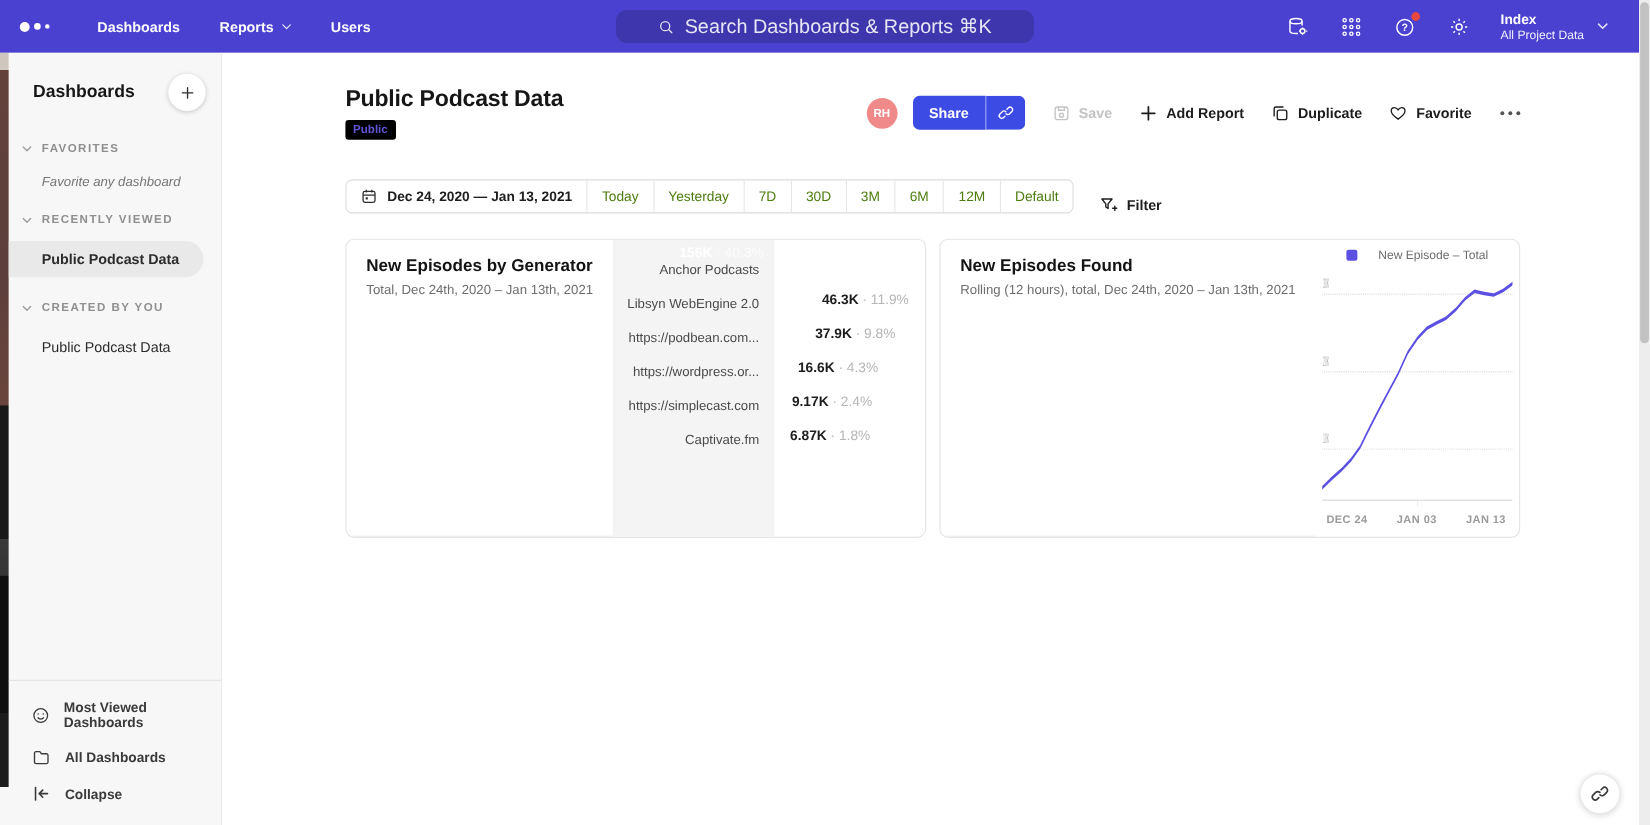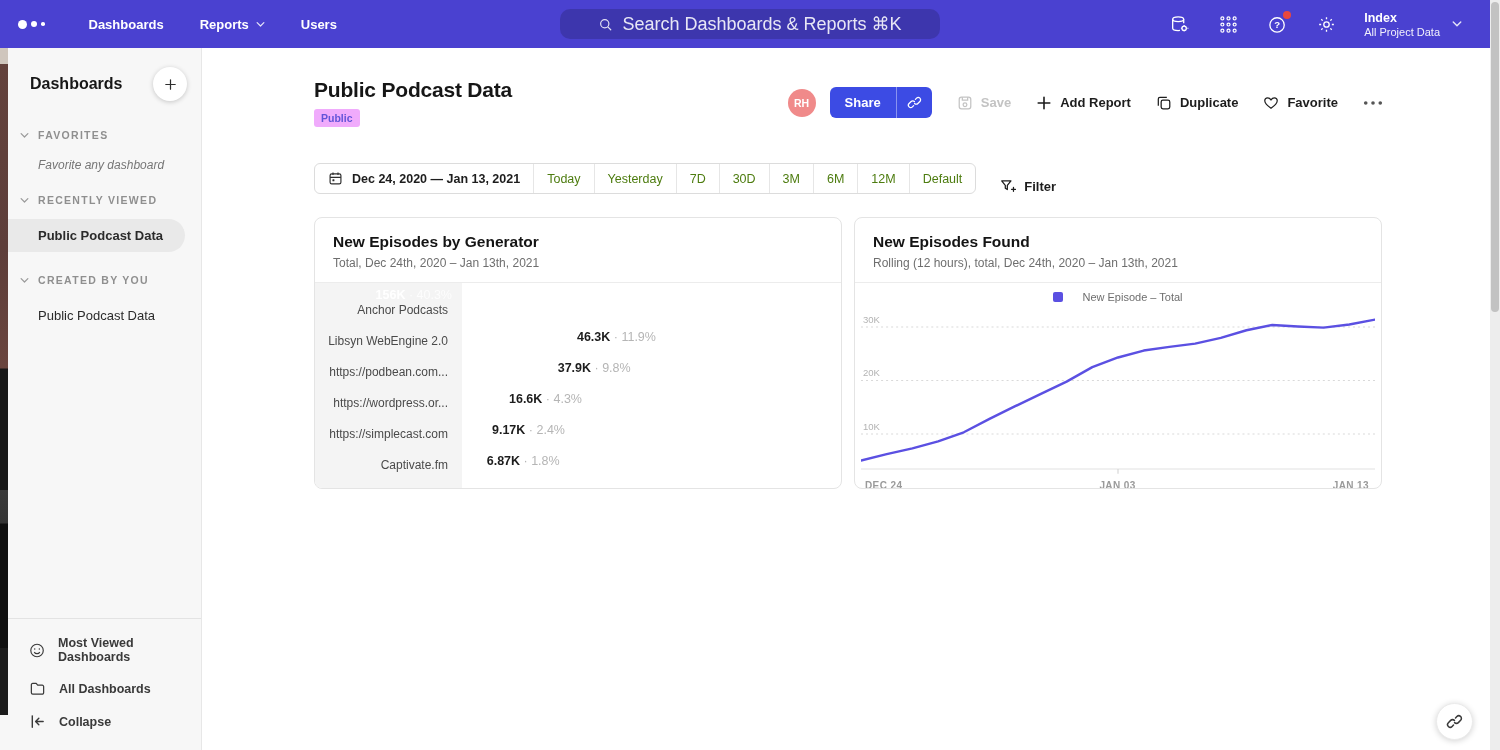--- a/index.html
+++ b/index.html
@@ -43,21 +43,21 @@
   .sb-item.active{background:#e9e9e9;font-weight:700}
   .sb-footer{margin-top:auto;border-top:1px solid #e3e3e3;padding:9px 0 12px}
   .sb-foot-item{display:flex;align-items:center;gap:13px;padding:8px 0 8px 21px;font-size:12.5px;font-weight:700;color:#3a3a3a;cursor:pointer}
   .sb-foot-item svg{width:17px;height:17px;color:#3a3a3a}
 
   
   .main{flex:1;background:#fff;padding:30px 0 0 112px}
   .content{width:1069px}
   .header-row{display:flex;align-items:center;justify-content:space-between}
   .page-title{font-size:21px;font-weight:700;color:#161616;letter-spacing:-.2px}
-  .badge{display:inline-block;margin-top:7px;background:#f0abfc;color:#6254d8;font-size:10.5px;font-weight:700;padding:3px 7px;border-radius:3px}
+  .badge{display:inline-block;margin-top:7px;background:#000000;color:#6254d8;font-size:10.5px;font-weight:700;padding:3px 7px;border-radius:3px}
   .actions{display:flex;align-items:center;gap:25px}
   .avatar{width:28px;height:28px;border-radius:50%;background:#f08a8a;color:#fff;font-size:10.5px;font-weight:700;display:flex;align-items:center;justify-content:center;cursor:pointer}
   .share-split{display:flex;margin-left:-11px;cursor:pointer}
   .share-main{background:#3c4be4;color:#fff;font-size:13px;font-weight:700;padding:8px 15px;border-radius:6px 0 0 6px}
   .share-link{background:#3c4be4;border-left:1px solid rgba(255,255,255,.4);border-radius:0 6px 6px 0;padding:0 10px;display:flex;align-items:center;color:#fff}
   .share-link svg{width:15px;height:15px}
   .act-btn{display:flex;align-items:center;gap:8px;font-size:13px;font-weight:700;color:#1d1d1d;cursor:pointer;background:none;border:none;font-family:inherit}
   .act-btn svg{width:16px;height:16px}
   .act-btn.disabled{color:#c3c3c3;cursor:default}
   .more-btn svg{width:20px;height:6px;color:#555}
@@ -67,21 +67,21 @@
   .range-box{display:flex;align-items:stretch;border:1px solid #dcdcdc;border-radius:6px;height:31px;overflow:hidden;background:#fff}
   .seg{display:flex;align-items:center;padding:0 13px;border-right:1px solid #e6e6e6;font-size:12.5px;color:#4d7c0f;cursor:pointer;white-space:nowrap}
   .seg:last-child{border-right:none}
   .seg.date{gap:9px;color:#1d1d1d;font-weight:700}
   .seg.date svg{width:15px;height:15px;color:#2e2e2e}
   .filter-btn{display:flex;align-items:center;gap:8px;margin-left:24px;font-size:13px;font-weight:700;color:#1d1d1d;cursor:pointer}
   .filter-btn svg{width:16px;height:16px}
 
   
   .cards{display:flex;gap:12px;margin-top:23px}
-  .card{width:528px;height:272px;background:#fff;border:1px solid #e4e4e4;border-radius:8px;display:flex;flex-direction:column;overflow:hidden}
+  .card{width:528px;height:272px;background:#fff;border:1px solid #e4e4e4;border-radius:8px;display:flex;flex-direction:row;overflow:hidden}
   .card-header{padding:15px 18px 12px;border-bottom:1px solid #ececec}
   .card-title{font-size:15.5px;font-weight:700;color:#141414}
   .card-sub{font-size:12px;color:#6e6e6e;margin-top:5px}
   
   .bars-body{flex:1;position:relative}
   .label-panel{position:absolute;left:0;top:0;bottom:0;width:147px;background:#f4f4f4}
   .bar-rows{position:relative;padding-top:3px}
   .bar-row{display:flex;align-items:flex-end;height:31px}
   .bar-label{width:147px;flex:0 0 147px;text-align:right;padding-right:14px;font-size:12px;color:#4a4a4a;white-space:nowrap;overflow:hidden}
   .bar-track{flex:1;height:22px;position:relative;margin-right:22px}

